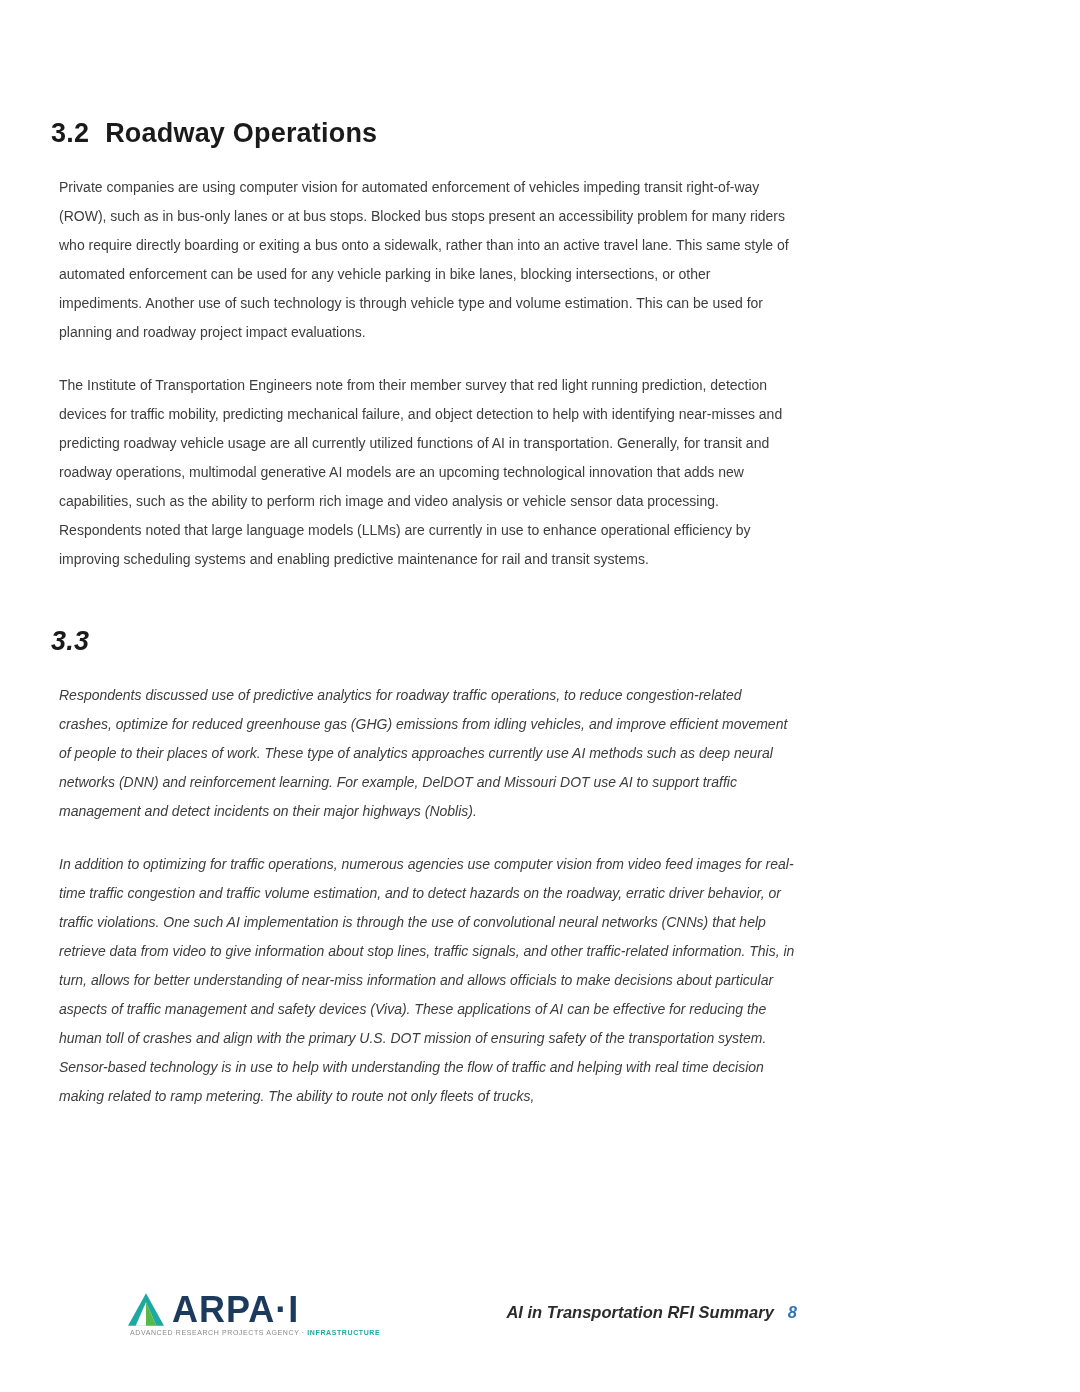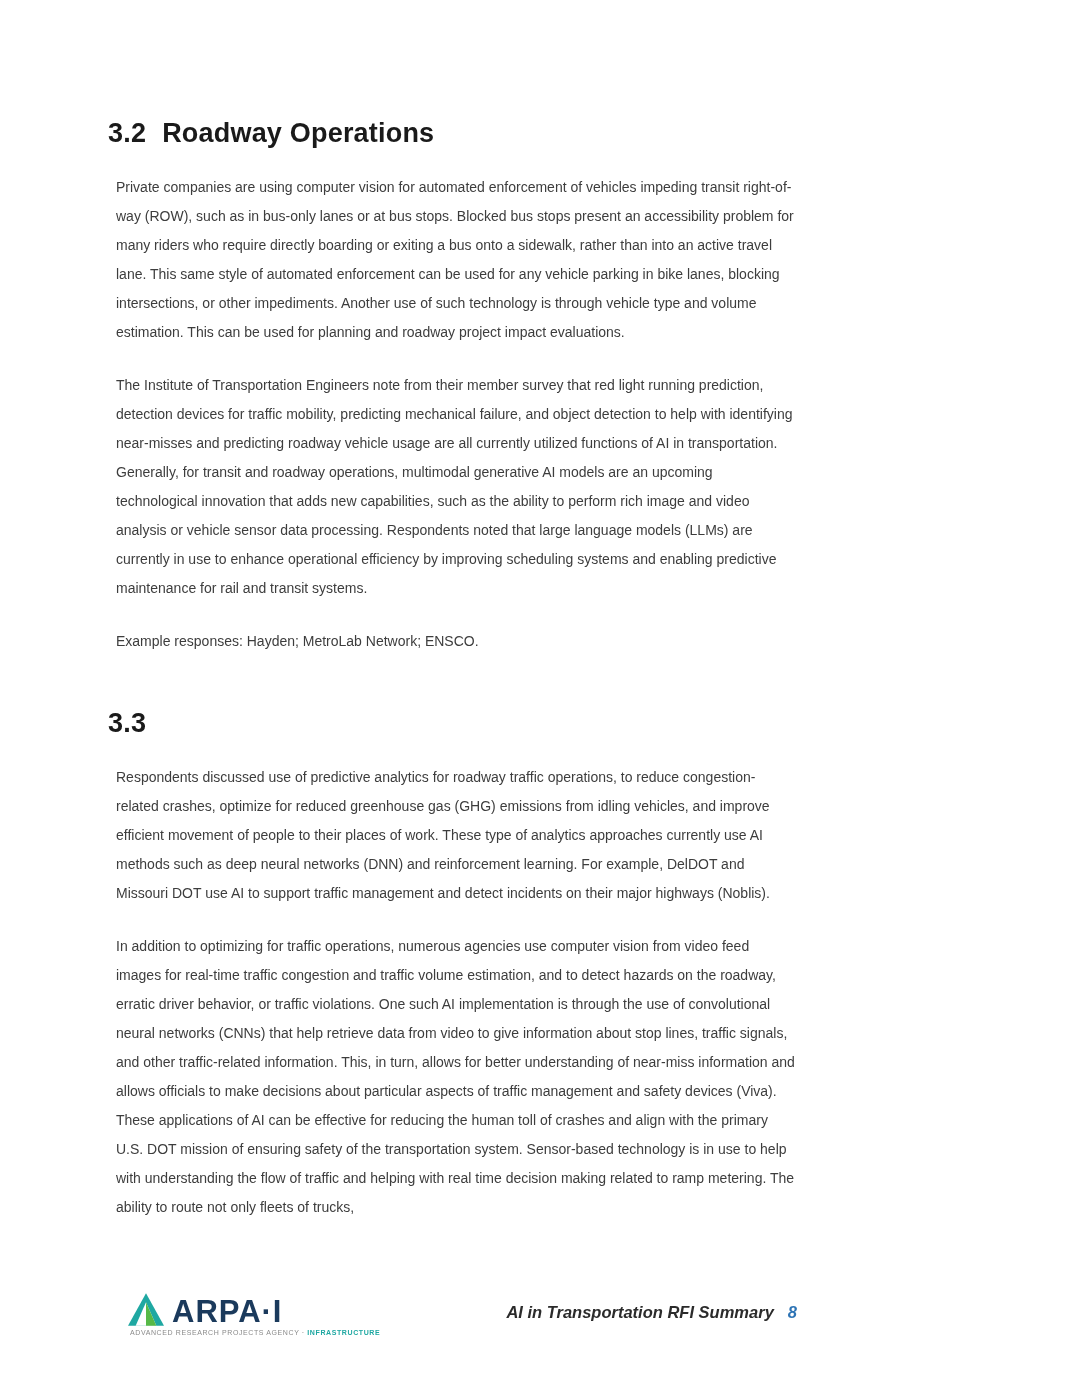--- a/index.html
+++ b/index.html
@@ -15,36 +15,37 @@
   body{
     font-family: "Liberation Sans", sans-serif;
     width: 1080px;
     height: 1392px;
     position: relative;
     color: var(--body);
   }
   .page{
     width: 925px;
     height: 1392px;
-    padding: 118px 128px 0 108px;
+    padding: 118px 128px 0 51px;
     position: relative;
     background: #ffffff;
   }
   .section-heading{
     display: flex;
     align-items: baseline;
     gap: 16px;
     font-size: 27px;
     font-weight: 700;
     color: var(--heading);
     letter-spacing: 0.2px;
     margin-bottom: 24px;
   }
   .section + .section{
     margin-top: 52px;
+    font-style: italic;
   }
   .section .body-para{
     font-size: 14px;
     line-height: 29px;
     color: var(--body);
     max-width: 828px;
     margin-bottom: 24px;
     margin-left: 8px;
   }
   .section .body-para:last-child{ margin-bottom: 0; }
@@ -70,21 +71,21 @@
     display: flex;
     align-items: flex-end;
     gap: 8px;
   }
   .logo-mark{
     width: 36px;
     height: 33px;
     display: block;
   }
   .logo-wordmark{
-    font-size: 31px;
+    font-size: 36px;
     font-weight: 700;
     color: var(--brand-navy);
     letter-spacing: 1px;
     line-height: 0.9;
     font-family: "Liberation Sans", sans-serif;
   }
   .logo-tagline{
     font-size: 7px;
     letter-spacing: 0.6px;
     color: #8a8a8a;
@@ -119,21 +120,20 @@
 
 <div class="page">
 
   <section class="section">
     <h2 class="section-heading">
       <span>3.2</span>
       <span>Roadway Operations</span>
     </h2>
     <p class="body-para">Private companies are using computer vision for automated enforcement of vehicles impeding transit right-of-way (ROW), such as in bus-only lanes or at bus stops. Blocked bus stops present an accessibility problem for many riders who require directly boarding or exiting a bus onto a sidewalk, rather than into an active travel lane. This same style of automated enforcement can be used for any vehicle parking in bike lanes, blocking intersections, or other impediments. Another use of such technology is through vehicle type and volume estimation. This can be used for planning and roadway project impact evaluations.</p>
     <p class="body-para">The Institute of Transportation Engineers note from their member survey that red light running prediction, detection devices for traffic mobility, predicting mechanical failure, and object detection to help with identifying near-misses and predicting roadway vehicle usage are all currently utilized functions of AI in transportation. Generally, for transit and roadway operations, multimodal generative AI models are an upcoming technological innovation that adds new capabilities, such as the ability to perform rich image and video analysis or vehicle sensor data processing. Respondents noted that large language models (LLMs) are currently in use to enhance operational efficiency by improving scheduling systems and enabling predictive maintenance for rail and transit systems.</p>
-    <p class="body-para example-line">Example responses: Hayden; MetroLab Network; ENSCO.</p>
   </section>
 
   <section class="section">
     <h2 class="section-heading">
       <span>3.3</span>
     </h2>
     <p class="body-para">Respondents discussed use of predictive analytics for roadway traffic operations, to reduce congestion-related crashes, optimize for reduced greenhouse gas (GHG) emissions from idling vehicles, and improve efficient movement of people to their places of work. These type of analytics approaches currently use AI methods such as deep neural networks (DNN) and reinforcement learning. For example, DelDOT and Missouri DOT use AI to support traffic management and detect incidents on their major highways (Noblis).</p>
     <p class="body-para">In addition to optimizing for traffic operations, numerous agencies use computer vision from video feed images for real-time traffic congestion and traffic volume estimation, and to detect hazards on the roadway, erratic driver behavior, or traffic violations. One such AI implementation is through the use of convolutional neural networks (CNNs) that help retrieve data from video to give information about stop lines, traffic signals, and other traffic-related information. This, in turn, allows for better understanding of near-miss information and allows officials to make decisions about particular aspects of traffic management and safety devices (Viva). These applications of AI can be effective for reducing the human toll of crashes and align with the primary U.S. DOT mission of ensuring safety of the transportation system. Sensor-based technology is in use to help with understanding the flow of traffic and helping with real time decision making related to ramp metering. The ability to route not only fleets of trucks,</p>
   </section>
 

